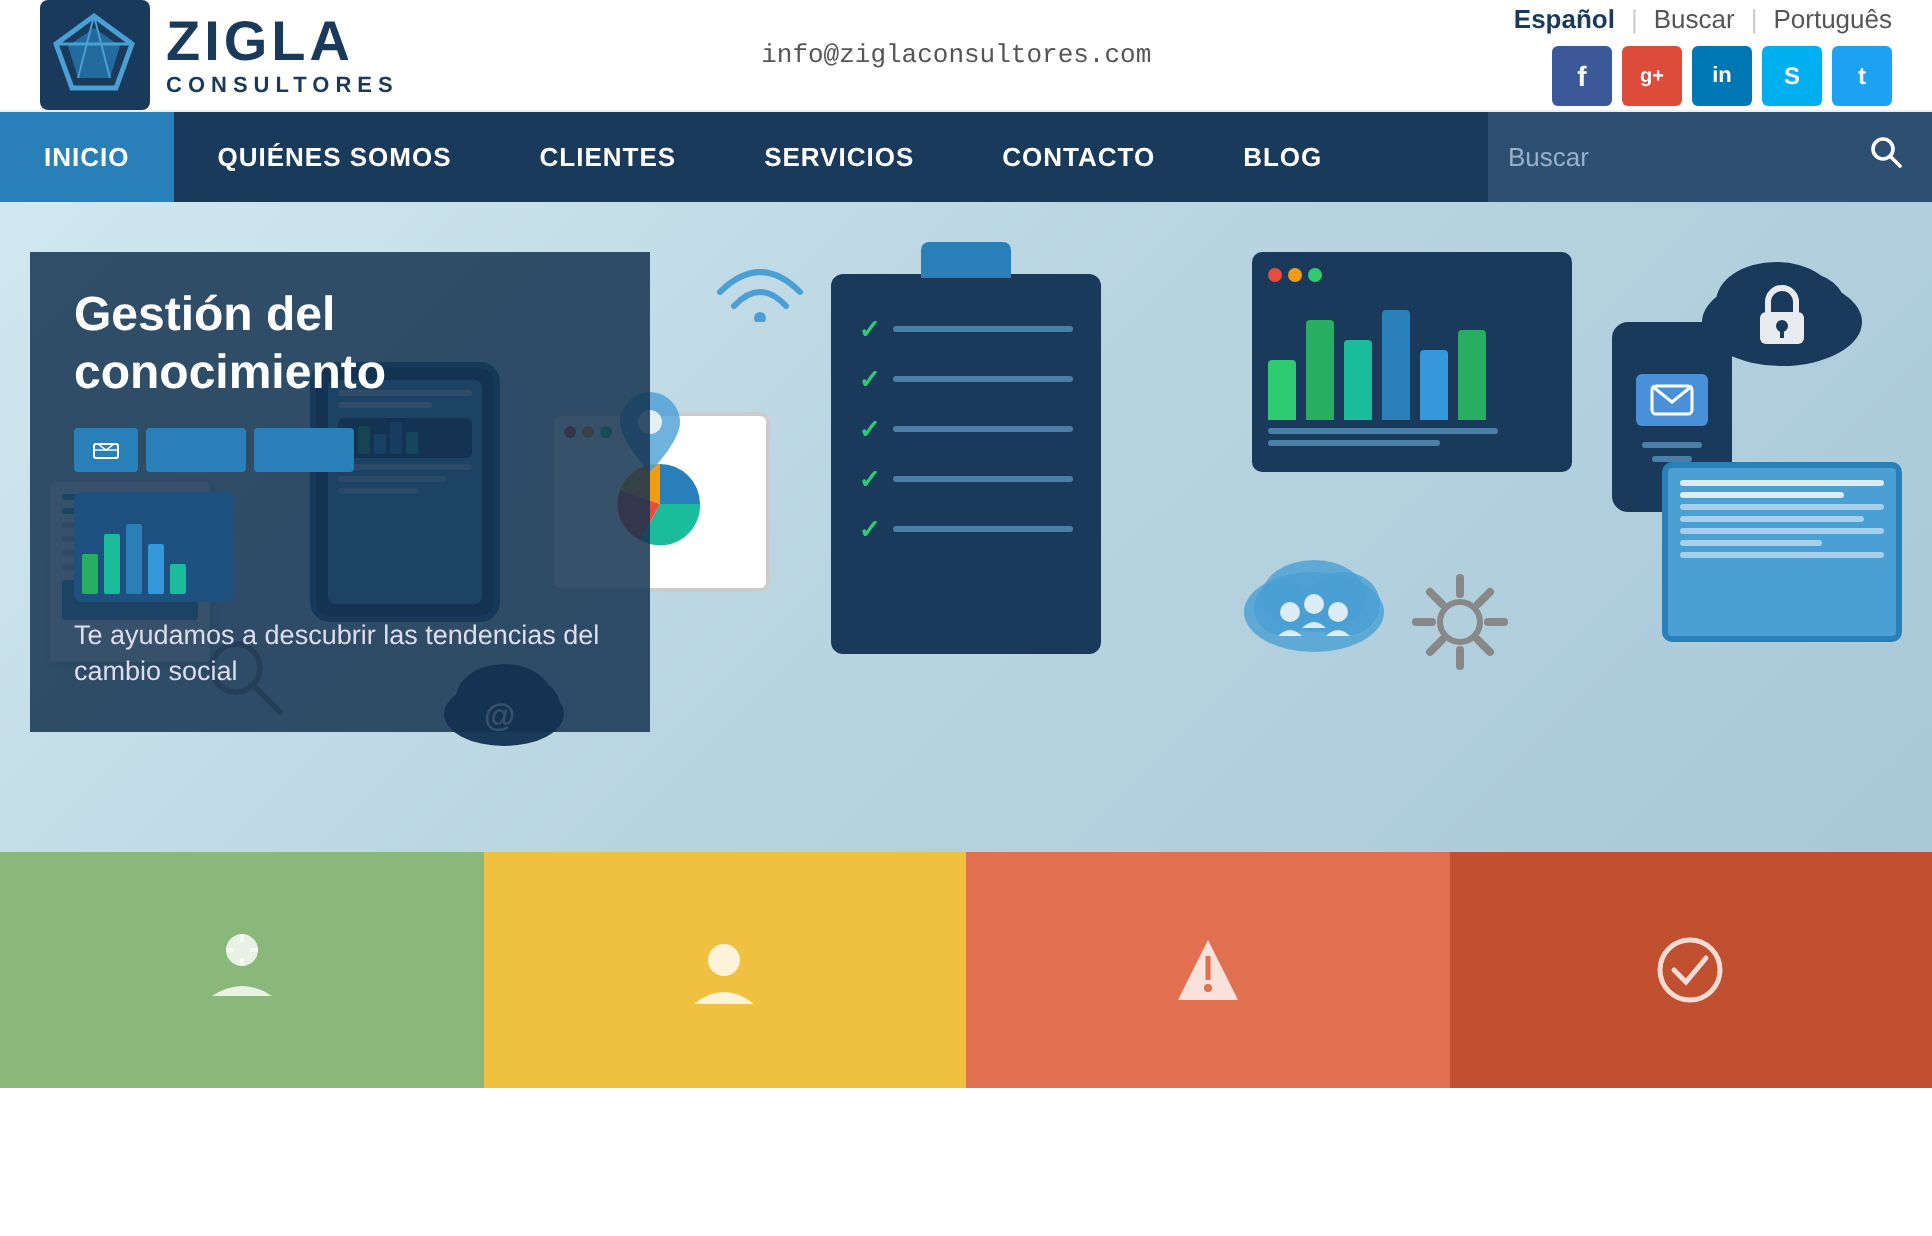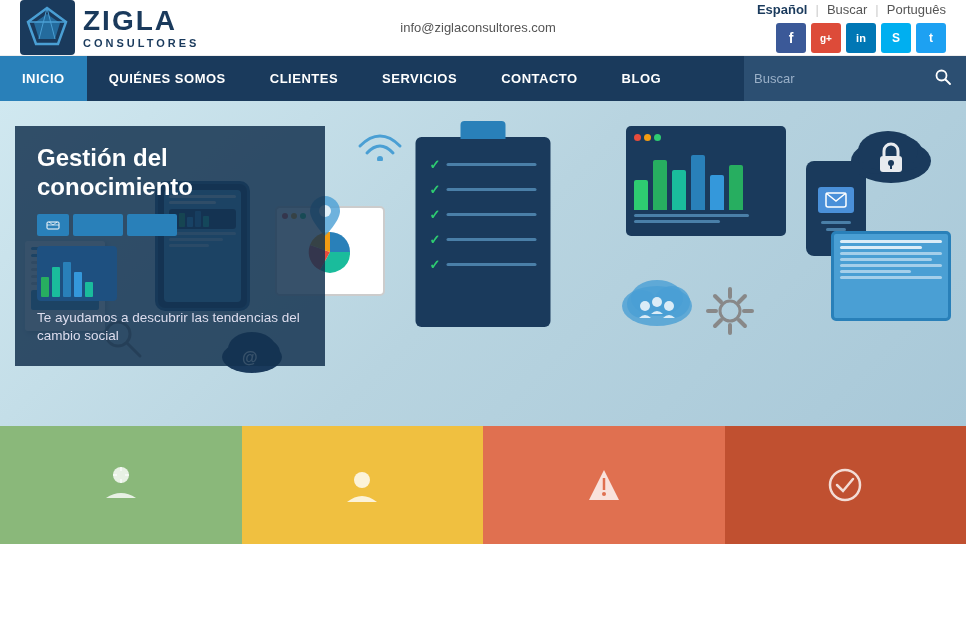--- a/index.html
+++ b/index.html
@@ -43,20 +43,21 @@
     }
     .contact-area {
       display: flex;
       flex-direction: column;
       align-items: center;
       gap: 4px;
     }
     .contact-email {
       font-size: 13px;
       color: #555;
+      font-family: Liberation Mono, monospace;
     }
     .contact-phone-row {
       display: flex;
       align-items: center;
       gap: 6px;
     }
     .contact-phone {
       font-size: 13px;
       color: #555;
     }

